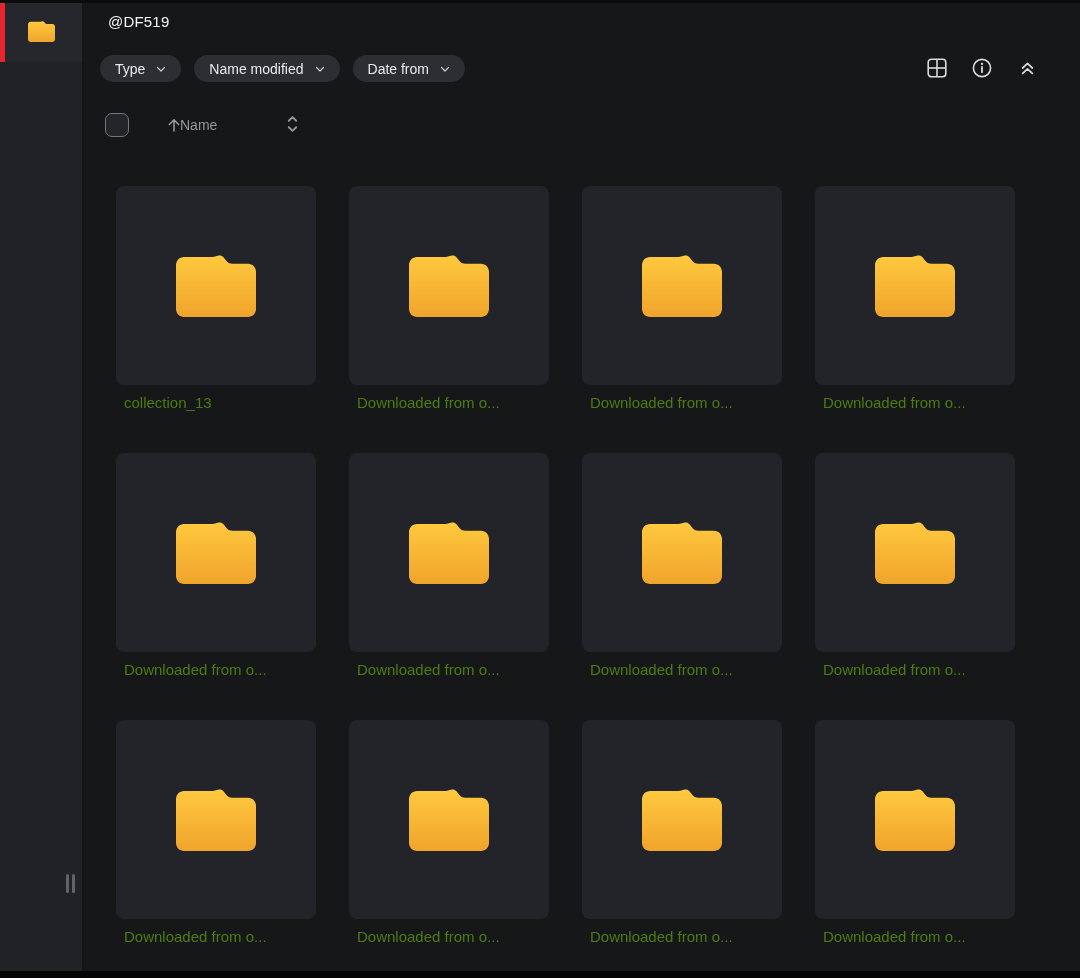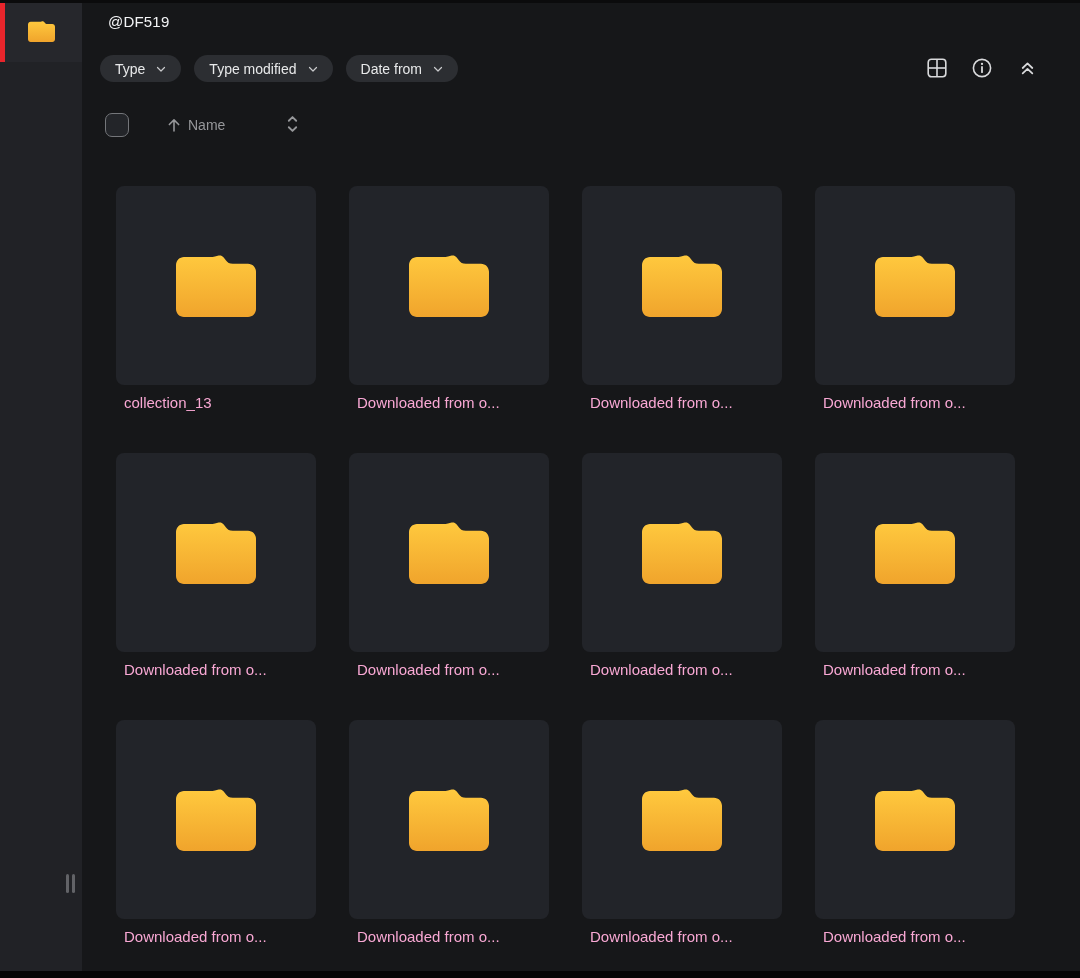--- a/index.html
+++ b/index.html
@@ -64,42 +64,42 @@
   }
 
   .select-row { position: absolute; left: 0; top: 0; }
   .checkbox {
     position: absolute; left: 23px; top: 113px;
     width: 24px; height: 24px; border-radius: 7px;
     border: 1.5px solid #74767a; background: #232529; cursor: pointer;
   }
   .sort-arrow { position: absolute; left: 83px; top: 115px; }
   .sort-label {
-    position: absolute; left: 106px; top: 117px;
+    position: absolute; left: 98px; top: 117px;
     font-size: 14px; color: #96979a;
   }
   .sort-toggle {
     position: absolute; left: 202px; top: 112px;
     background: none; border: none; padding: 0; cursor: pointer;
   }
 
   
   .file-grid {
     position: absolute; left: 34px; top: 186px;
     display: grid; grid-template-columns: repeat(4, 200px);
     column-gap: 33px; row-gap: 42px;
   }
   .grid-item { width: 200px; cursor: pointer; }
   .item-card {
     width: 200px; height: 199px; border-radius: 8px; background: #222429;
     display: flex; align-items: center; justify-content: center;
   }
   .item-label {
     margin-top: 9px; padding-left: 8px; padding-right: 4px;
-    font-size: 15px; color: #f9a8d4;
+    font-size: 15px; color: #4d7c0f;
     white-space: nowrap; overflow: hidden; text-overflow: ellipsis;
   }
 </style>
 </head>
 <body>
 
 <svg width="0" height="0" style="position:absolute" aria-hidden="true">
   <defs>
     <linearGradient id="folderGrad" x1="0" y1="0" x2="0" y2="1">
       <stop offset="0" stop-color="#ffc93e"></stop>
@@ -126,21 +126,21 @@
   <h1 class="page-title">@DF519</h1>
 
   <div class="chips">
     <button class="chip">
       <span>Type</span>
       <svg width="12" height="12" viewBox="0 0 24 24">
         <path d="M5 9 L12 16 L19 9" fill="none" stroke="#c9cacc" stroke-width="2.4" stroke-linecap="round" stroke-linejoin="round"></path>
       </svg>
     </button>
     <button class="chip">
-      <span>Type modified</span>
+      <span>Name modified</span>
       <svg width="12" height="12" viewBox="0 0 24 24">
         <path d="M5 9 L12 16 L19 9" fill="none" stroke="#c9cacc" stroke-width="2.4" stroke-linecap="round" stroke-linejoin="round"></path>
       </svg>
     </button>
     <button class="chip">
       <span>Date from</span>
       <svg width="12" height="12" viewBox="0 0 24 24">
         <path d="M5 9 L12 16 L19 9" fill="none" stroke="#c9cacc" stroke-width="2.4" stroke-linecap="round" stroke-linejoin="round"></path>
       </svg>
     </button>

